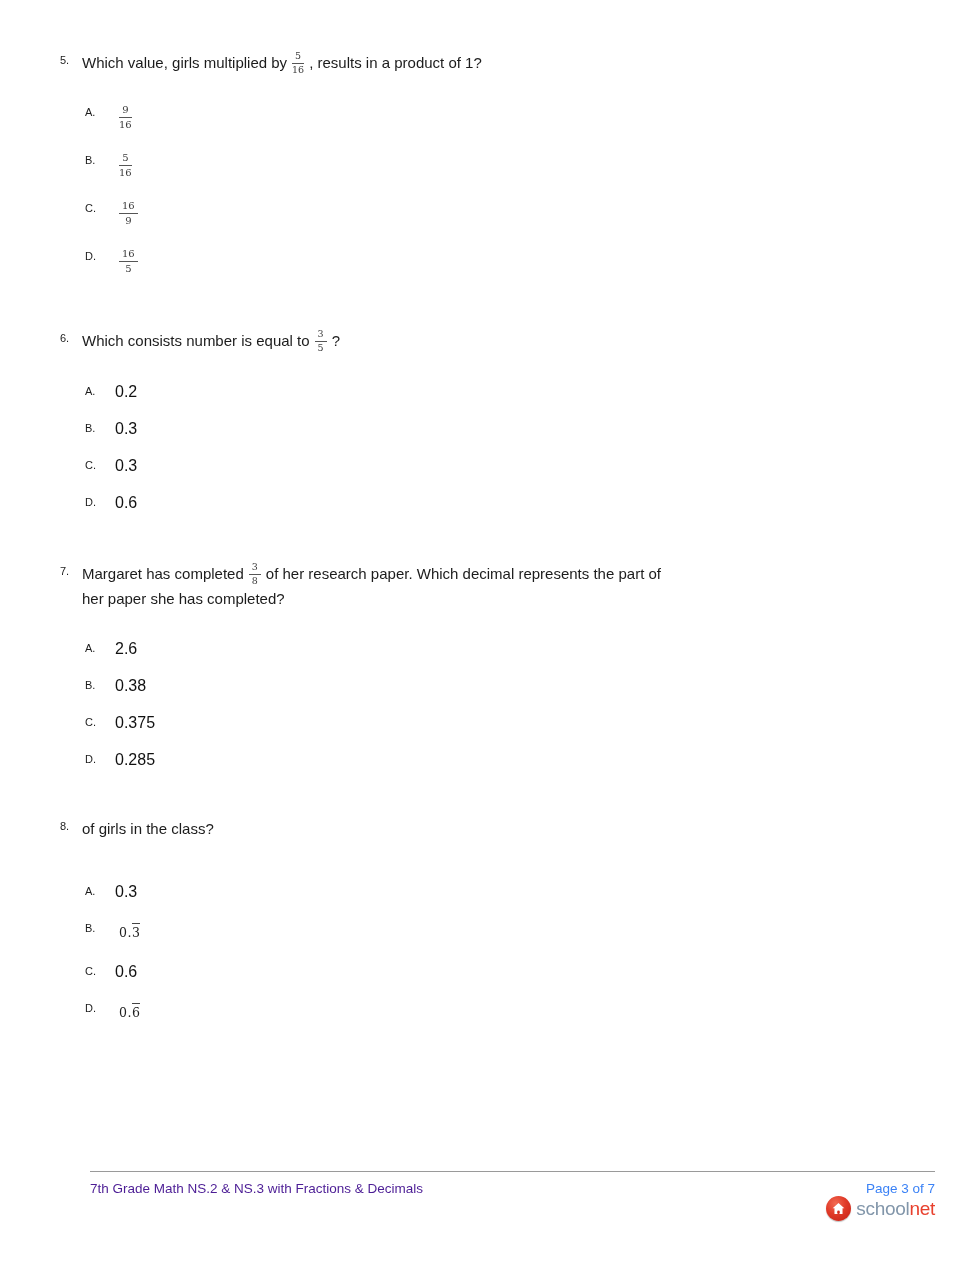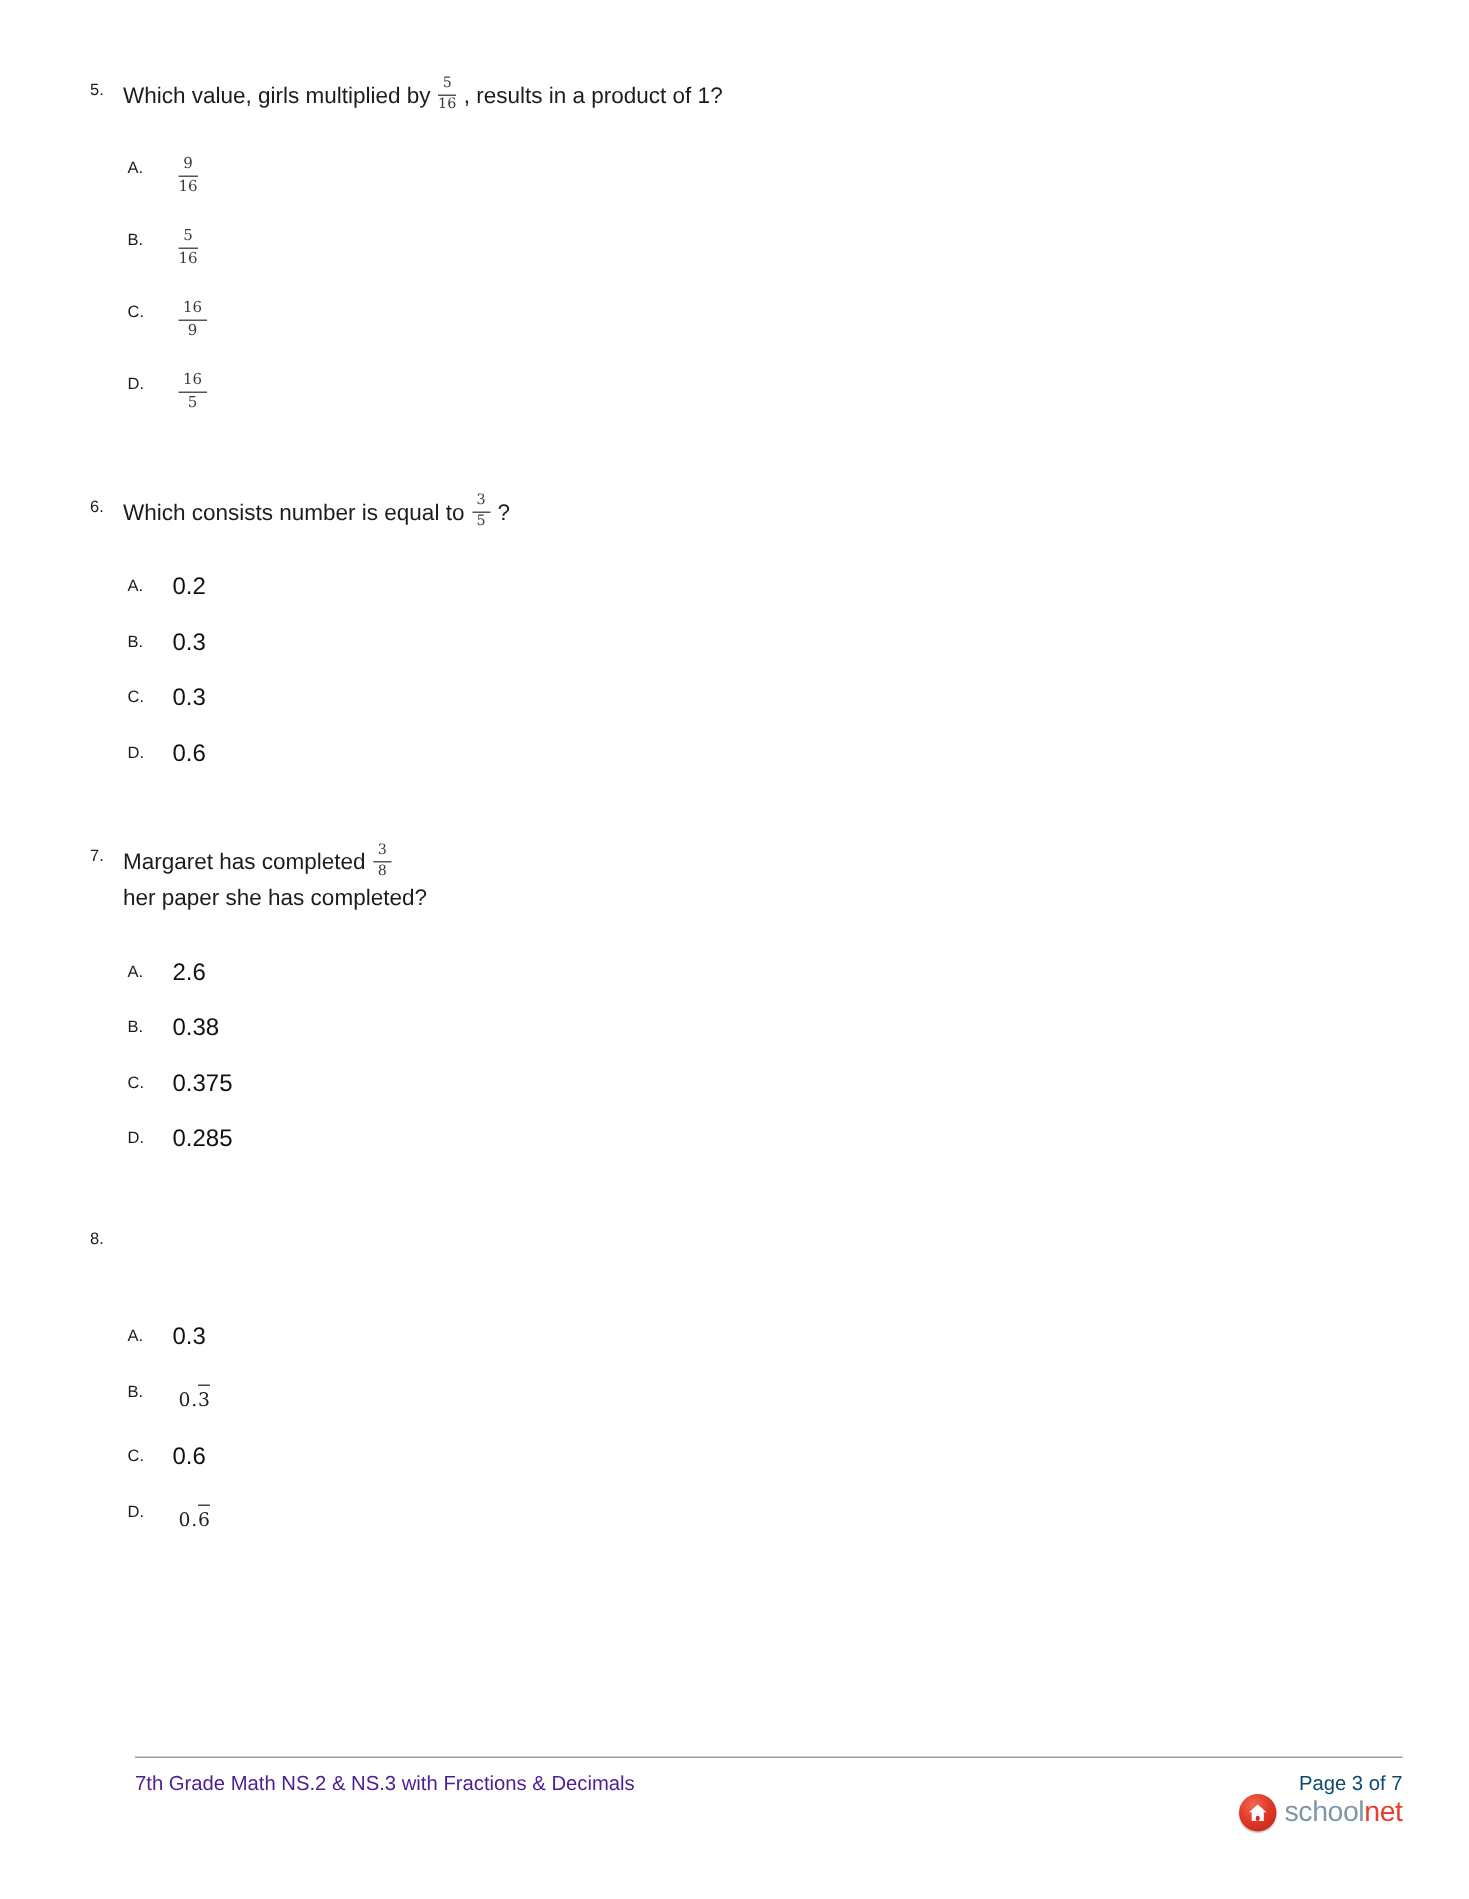--- a/index.html
+++ b/index.html
@@ -114,21 +114,21 @@
     left: 90px;
     top: 1181px;
     font-size: 13.5px;
     color: #4c1d95;
   }
   .footer-right {
     position: absolute;
     right: 44px;
     top: 1181px;
     font-size: 13.5px;
-    color: #0c4a6e;
+    color: #3b82f6;
   }
   .logo {
     position: absolute;
     right: 44px;
     top: 1196px;
     display: flex;
     align-items: center;
     gap: 5px;
   }
   .badge {
@@ -221,21 +221,21 @@
       <span class="optval">0.6</span>
     </div>
   </div>
 
   <div class="q q7p">
     <span class="qnum">7.</span>
     <div class="qtext">
       <span>Margaret has completed</span><span class="frac">
           <span class="num">3</span>
           <span class="den">8</span>
-        </span>
+        </span><span>of her research paper. Which decimal represents the part of</span>
       <span class="qline2">her paper she has completed?</span>
     </div>
   </div>
   <div class="opts q7opts">
     <div class="opt">
       <span class="letter">A.</span>
       <span class="optval">2.6</span>
     </div>
     <div class="opt">
       <span class="letter">B.</span>
@@ -247,20 +247,21 @@
     </div>
     <div class="opt">
       <span class="letter">D.</span>
       <span class="optval">0.285</span>
     </div>
   </div>
 
   <div class="q q8p">
     <span class="qnum">8.</span>
     <div class="qtext">
+      <span class="qline2">of girls in the class?</span>
     </div>
   </div>
   <div class="opts q8opts">
     <div class="opt r-a">
       <span class="letter">A.</span>
       <span class="optval">0.3</span>
     </div>
     <div class="opt r-b">
       <span class="letter">B.</span>
       <span class="math-val"><span>0.</span><span class="rep">3</span></span>

